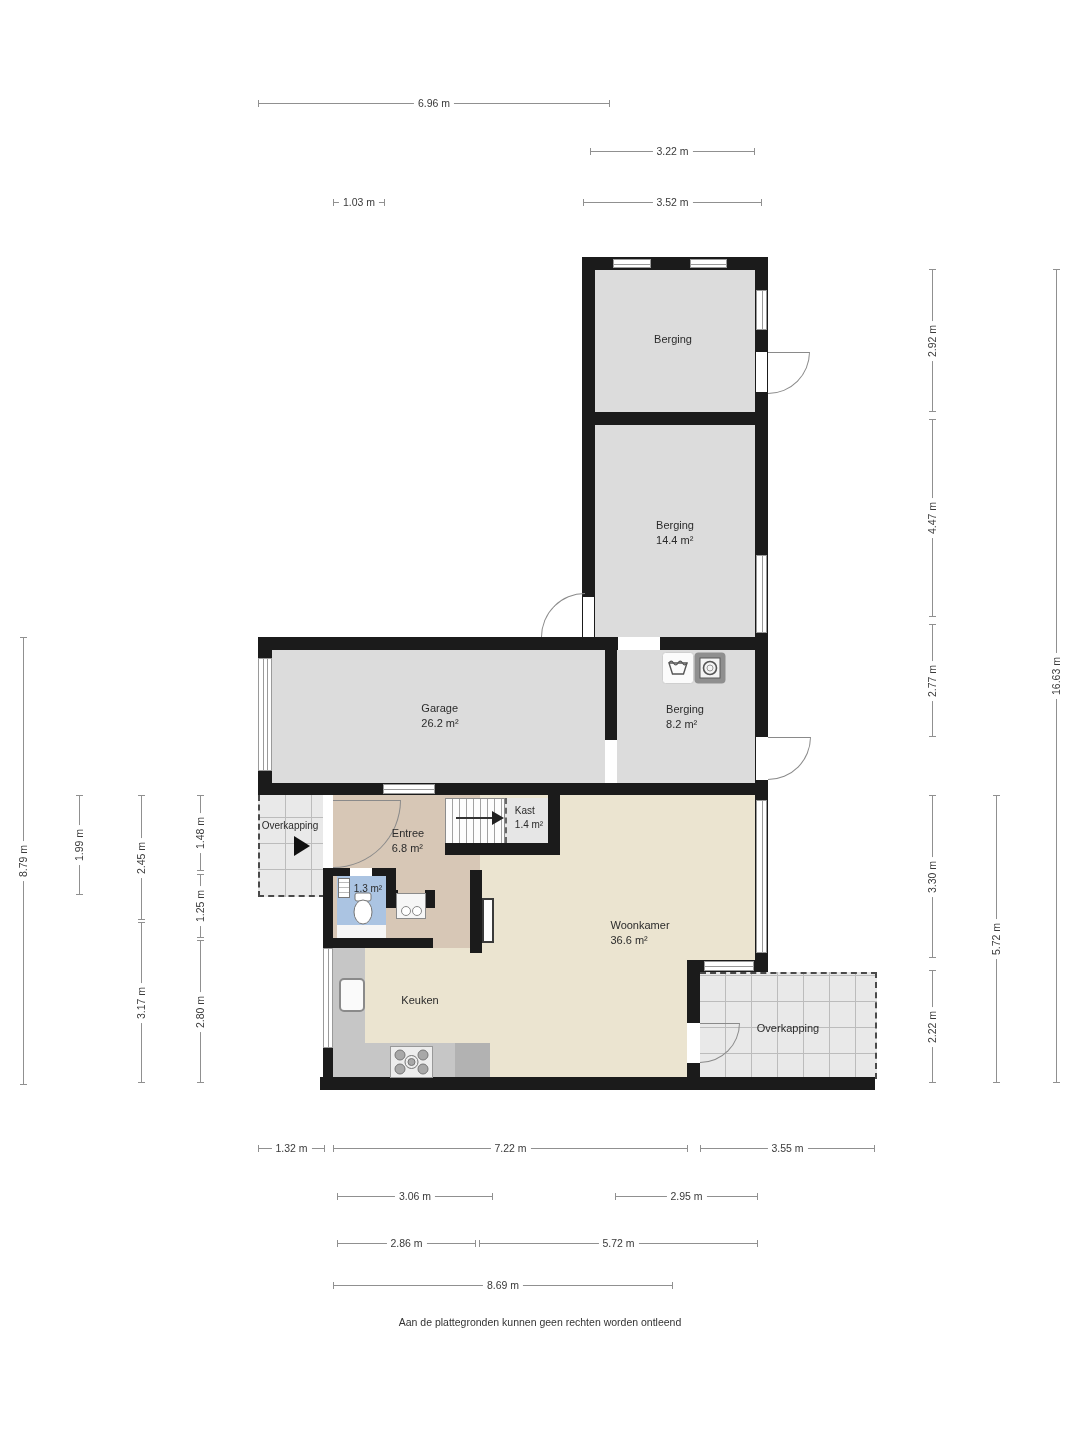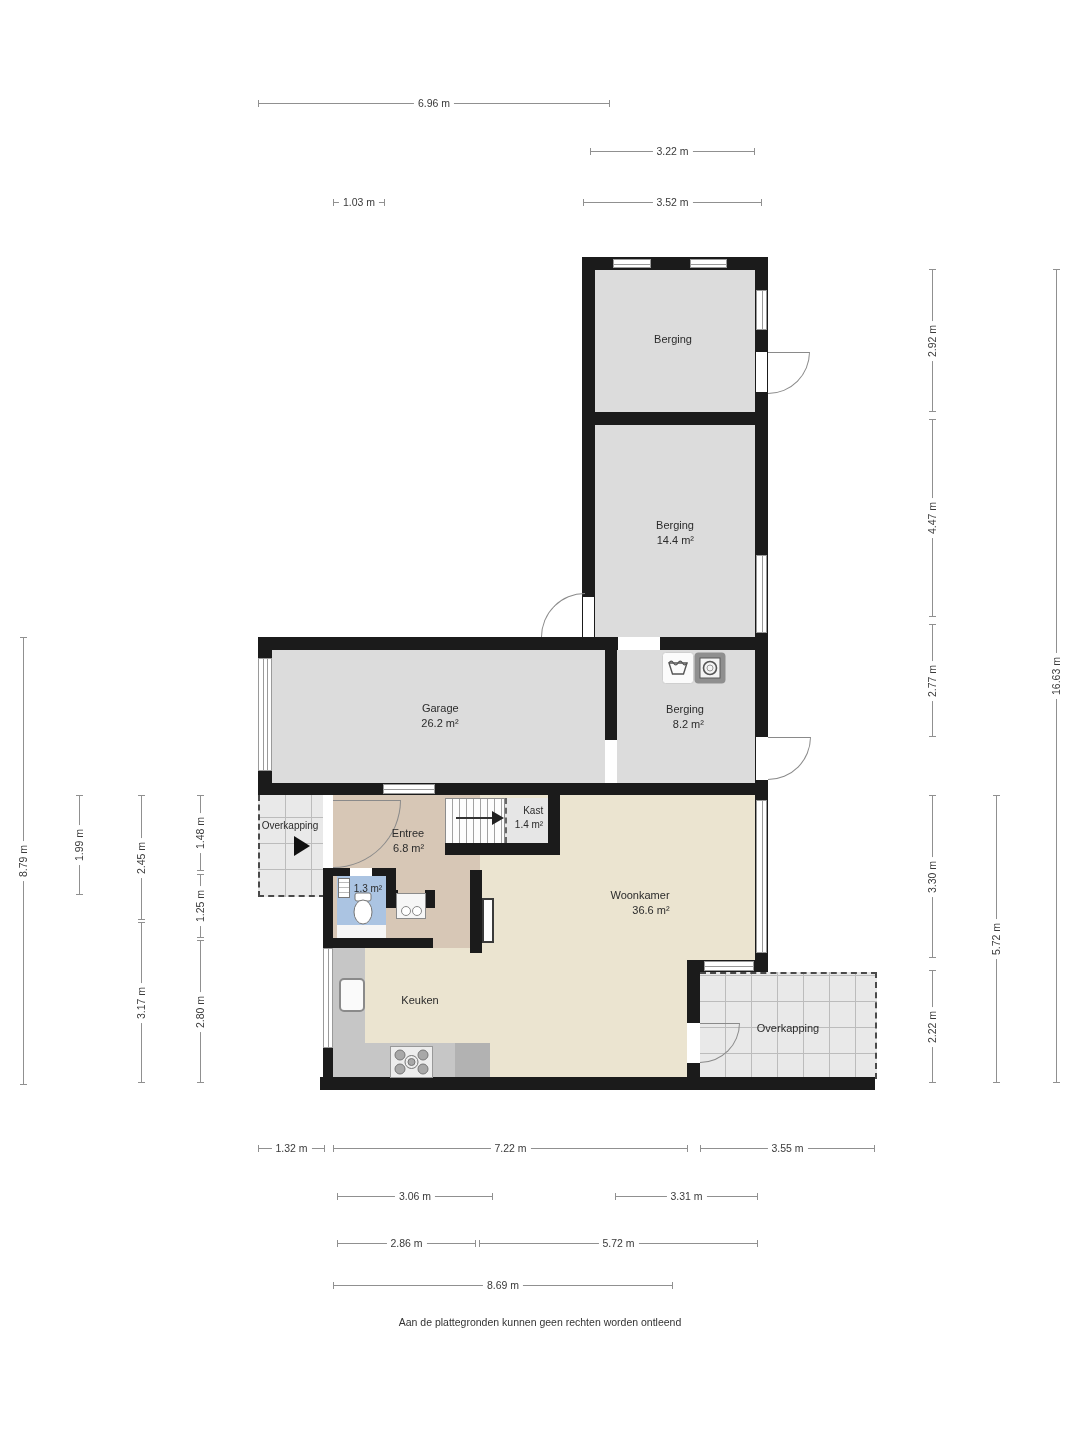--- a/index.html
+++ b/index.html
@@ -41,21 +41,21 @@
   .kast-floor{background:#e6e6e6;border-left:2px dashed #666;box-sizing:border-box;}
   
   .counter{background:#c6c6c6;}
   .counter-dark{background:#b2b2b2;}
   .sink{background:#fafafa;border:2px solid #8a8a8a;border-radius:5px;box-sizing:border-box;}
   .object{background:#fdfdfd;border:2px solid #3a3a3a;box-sizing:border-box;}
   .basin{background:#f6f6f6;border:1px solid #8a8a8a;box-sizing:border-box;}
   .cistern{background:#fff;border:1px solid #777;box-sizing:border-box;
     background-image:repeating-linear-gradient(0deg,transparent 0 4px,#bbb 4px 5px);}
   
-  .rlabel{transform:translate(-50%,-50%);text-align:right;font-size:11px;line-height:1.35;
+  .rlabel{transform:translate(-50%,-50%);text-align:left;font-size:11px;line-height:1.35;
           color:#2b2b2b;white-space:nowrap;}
   .rlabel.small{font-size:10px;}
   
   .tri-entrance{width:0;height:0;border-left:16px solid #111;
                 border-top:10px solid transparent;border-bottom:10px solid transparent;}
   .tri-stairs{width:0;height:0;border-left:12px solid #222;
               border-top:7px solid transparent;border-bottom:7px solid transparent;}
   
   .dim{position:absolute;}
   .dim .dline{position:absolute;background:#909090;}
@@ -212,21 +212,21 @@
     <div>Entree</div>
     <div>6.8 m²</div>
   </div>
   <div class="abs rlabel small" style="left:529px;top:817px;">
     <div>Kast</div>
     <div>1.4 m²</div>
   </div>
   <div class="abs rlabel small" style="left:368px;top:889px;">
     <div>1.3 m²</div>
   </div>
-  <div class="abs rlabel" style="left:640px;top:903px;">
+  <div class="abs rlabel" style="left:640px;top:933px;">
     <div>Woonkamer</div>
     <div>36.6 m²</div>
   </div>
   <div class="abs rlabel" style="left:420px;top:1000px;">
     <div>Keuken</div>
   </div>
   <div class="abs rlabel small" style="left:290px;top:826px;">
     <div>Overkapping</div>
   </div>
   <div class="abs rlabel" style="left:788px;top:1028px;">
@@ -363,21 +363,21 @@
       <div class="dim h" style="left: 337px; top: 1189px; width: 156px; height: 14px;">
         <span class="dline" style="left: 0px; right: 0px; top: 7px; height: 1px;"></span>
         <span class="dtick" style="left: 0px; top: 4px; width: 1px; height: 7px;"></span>
         <span class="dtick" style="right: 0px; top: 4px; width: 1px; height: 7px;"></span>
         <span class="dlbl">3.06 m</span>
       </div>
       <div class="dim h" style="left: 615px; top: 1189px; width: 143px; height: 14px;">
         <span class="dline" style="left: 0px; right: 0px; top: 7px; height: 1px;"></span>
         <span class="dtick" style="left: 0px; top: 4px; width: 1px; height: 7px;"></span>
         <span class="dtick" style="right: 0px; top: 4px; width: 1px; height: 7px;"></span>
-        <span class="dlbl">3.31 m</span>
+        <span class="dlbl">2.95 m</span>
       </div>
       <div class="dim h" style="left: 337px; top: 1236px; width: 139px; height: 14px;">
         <span class="dline" style="left: 0px; right: 0px; top: 7px; height: 1px;"></span>
         <span class="dtick" style="left: 0px; top: 4px; width: 1px; height: 7px;"></span>
         <span class="dtick" style="right: 0px; top: 4px; width: 1px; height: 7px;"></span>
         <span class="dlbl">2.86 m</span>
       </div>
       <div class="dim h" style="left: 479px; top: 1236px; width: 279px; height: 14px;">
         <span class="dline" style="left: 0px; right: 0px; top: 7px; height: 1px;"></span>
         <span class="dtick" style="left: 0px; top: 4px; width: 1px; height: 7px;"></span>

